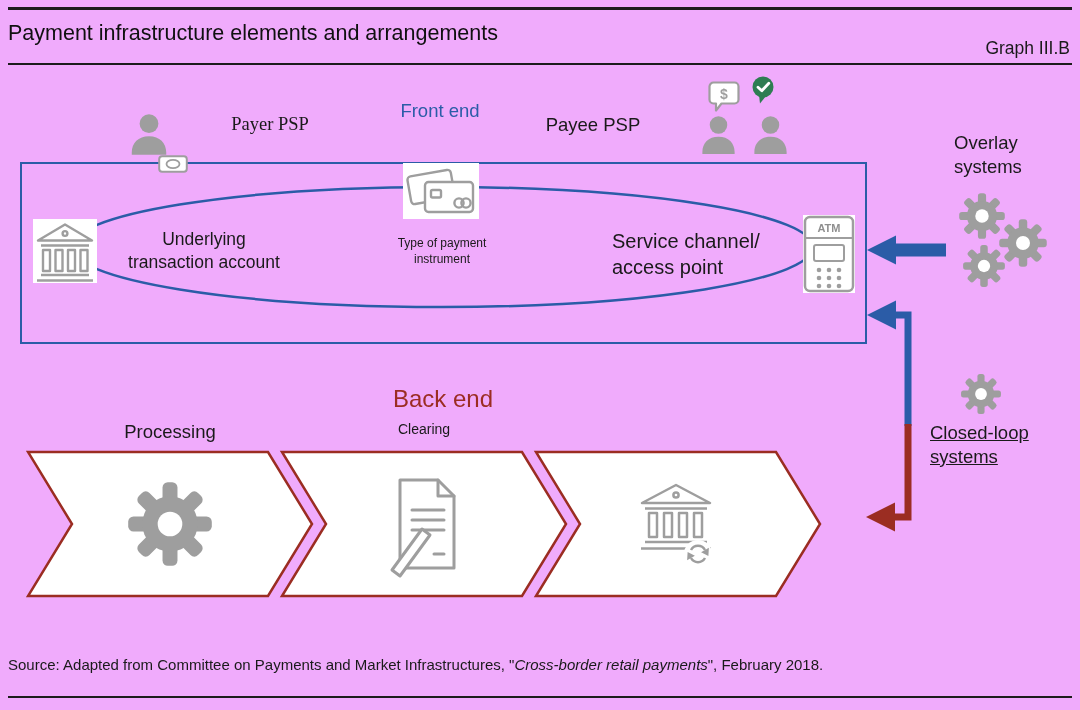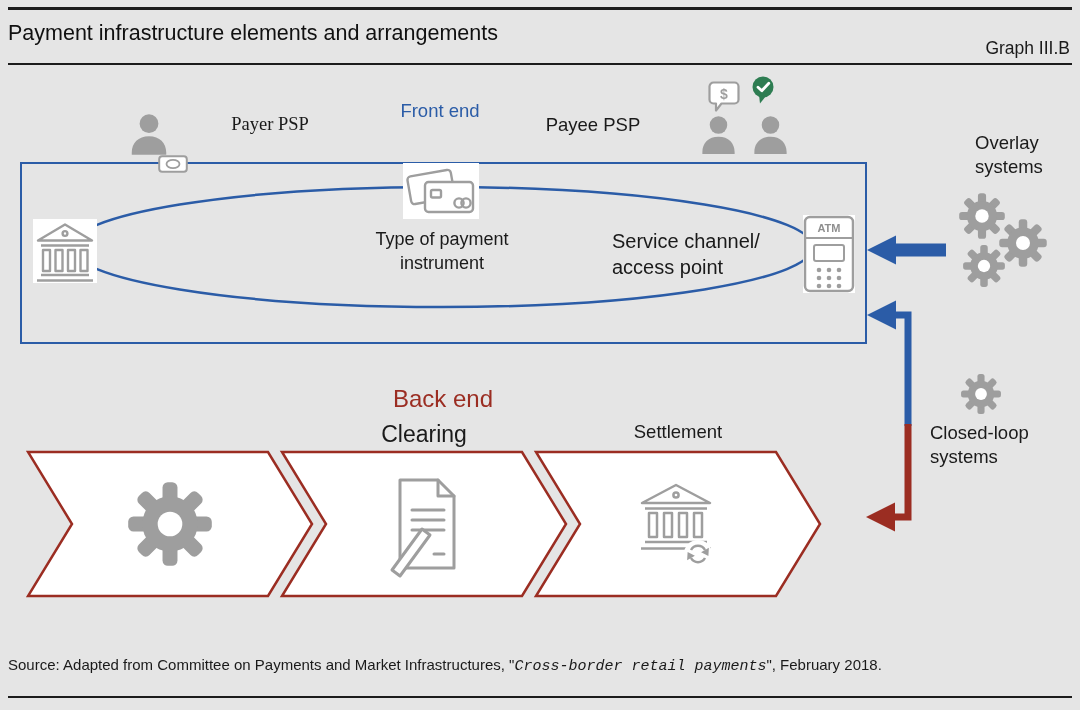--- a/index.html
+++ b/index.html
@@ -1,21 +1,21 @@
 <!DOCTYPE html>
 <html><head>
 <meta charset="utf-8">
 <style>
   html,body{margin:0;padding:0;background:#fff;}
   body{font-family:"Liberation Sans","DejaVu Sans",sans-serif;color:#1a1a1a;}
-  .canvas{position:relative;width:1080px;height:710px;background:#e5e5e5;overflow:hidden;}
+  .canvas{position:relative;width:1080px;height:710px;background:#f0abfc;overflow:hidden;}
   .canvas > *{position:absolute;}
   .rule{background:#1c1c1c;}
   .lbl{white-space:pre-line;}
-  .it{font-style:italic;font-family:Liberation Mono, monospace;}
+  .it{font-style:italic;}
 
   [data-name="svg-defs"]{width:0;height:0;overflow:hidden;}
   [data-name="top-rule"]{left:8px;top:7px;width:1064px;height:2.5px;}
   [data-name="figure-title"]{left:8px;top:21px;font-size:21.5px;color:#101010;}
   [data-name="graph-number"]{right:10px;top:38px;font-size:17.5px;}
   [data-name="header-rule"]{left:8px;top:63px;width:1064px;height:1.6px;}
 
   [data-name="payer-person-icon"]{left:126px;top:111px;width:46px;height:48px;}
   [data-name="card-badge-icon"]{left:158px;top:155px;width:30px;height:18px;z-index:3;}
   [data-name="payer-psp-label"]{left:200px;top:114px;width:140px;text-align:center;font-size:18.5px;font-family:Liberation Serif, serif;}
@@ -24,34 +24,34 @@
   [data-name="payee-person-icon-1"]{left:697px;top:113px;width:43px;height:45px;}
   [data-name="payee-person-icon-2"]{left:749px;top:113px;width:43px;height:45px;}
   [data-name="dollar-bubble-icon"]{left:708px;top:81px;width:32px;height:32px;}
   [data-name="check-bubble-icon"]{left:748px;top:75px;width:30px;height:31px;}
 
   [data-name="front-end-box"]{left:20px;top:162px;width:843px;height:178px;border:2px solid #2B5CA7;}
   [data-name="front-end-ellipse"]{left:68px;top:184px;width:748px;height:126px;}
   [data-name="underlying-bank-icon"]{left:33px;top:219px;width:64px;height:64px;background:#fff;z-index:2;}
   [data-name="underlying-account-label"]{left:104px;top:228px;width:200px;text-align:center;font-size:17.5px;line-height:1.32;z-index:2;}
   [data-name="credit-cards-icon"]{left:403px;top:163px;width:76px;height:56px;background:#fff;z-index:2;}
-  [data-name="payment-instrument-label"]{left:342px;top:228px;width:200px;text-align:center;font-size:18px;line-height:1.32;z-index:2;}
+  [data-name="payment-instrument-label"]{left:342px;top:236px;width:200px;text-align:center;font-size:12px;line-height:1.32;z-index:2;}
   [data-name="service-channel-label"]{left:612px;top:228px;width:200px;text-align:left;font-size:20px;line-height:1.32;z-index:2;}
   [data-name="atm-terminal-icon"]{left:803px;top:215px;width:52px;height:78px;background:#fff;z-index:2;}
 
-  [data-name="overlay-systems-label"]{left:975px;top:131px;width:100px;font-size:18.5px;line-height:1.3;}
+  [data-name="overlay-systems-label"]{left:954px;top:131px;width:100px;font-size:18.5px;line-height:1.3;}
   [data-name="overlay-gears-icon"]{left:942px;top:190px;width:110px;height:102px;}
   [data-name="closed-loop-gear-icon"]{left:960px;top:373px;width:42px;height:42px;}
-  [data-name="closed-loop-systems-label"]{left:930px;top:421px;width:112px;font-size:18.5px;line-height:1.3;}
+  [data-name="closed-loop-systems-label"]{left:930px;top:421px;width:112px;font-size:18.5px;line-height:1.3;text-decoration:underline;}
 
   [data-name="connector-arrows"]{left:0;top:0;width:1080px;height:710px;pointer-events:none;z-index:4;}
 
   [data-name="back-end-label"]{left:390px;top:385px;width:106px;text-align:center;font-size:24px;color:#9B2D22;}
   [data-name="processing-label"]{left:90px;top:421px;width:160px;text-align:center;font-size:18.5px;}
-  [data-name="clearing-label"]{left:344px;top:421px;width:160px;text-align:center;font-size:23px;}
+  [data-name="clearing-label"]{left:344px;top:421px;width:160px;text-align:center;font-size:14px;}
   [data-name="settlement-label"]{left:598px;top:421px;width:160px;text-align:center;font-size:18.5px;}
   [data-name="back-end-chevrons"]{left:26px;top:450px;width:820px;height:148px;}
 
   [data-name="psp-footnote"]{left:8px;top:620px;font-size:15px;}
   [data-name="source-footnote"]{left:8px;top:656px;font-size:15px;}
   [data-name="bottom-rule"]{left:8px;top:696px;width:1064px;height:1.6px;}
 </style>
 </head>
 <body>
 
@@ -120,20 +120,22 @@
       <circle cx="32" cy="14.5" r="2.4"></circle>
       <line x1="8" y1="26.5" x2="56" y2="26.5"></line>
       <rect x="10" y="31" width="7" height="21"></rect>
       <rect x="22.5" y="31" width="7" height="21"></rect>
       <rect x="35" y="31" width="7" height="21"></rect>
       <rect x="47.5" y="31" width="7" height="21"></rect>
       <line x1="8" y1="56" x2="56" y2="56"></line>
       <line x1="4" y1="61.5" x2="60" y2="61.5"></line>
     </g>
   </svg>
+  <div class="lbl" data-name="underlying-account-label">Underlying
+transaction account</div>
 
   <svg data-name="credit-cards-icon" viewBox="0 0 76 56">
     <g stroke="#9E9E9E" stroke-width="2.4" fill="#fff">
       <g transform="rotate(-10 28 24)">
           <rect x="6" y="10" width="44" height="28" rx="3.5"></rect>
         </g>
       <rect x="22" y="19" width="48" height="30" rx="3.5"></rect>
       <rect x="28" y="27" width="10" height="7.5" rx="1.5" fill="none"></rect>
       <circle cx="56" cy="40" r="4.6" fill="none"></circle>
       <circle cx="63" cy="40" r="4.6" fill="none"></circle>
@@ -183,22 +185,22 @@
       <path d="M896 315 H 908 V 426" stroke="#2B5CA7" stroke-width="7" fill="none"></path>
       <polygon points="867,315 896,300.5 896,329.5" fill="#2B5CA7"></polygon>
     </g>
     <g data-name="back-end-arrow">
       <path d="M908 424 V 517 H 888" stroke="#9B2D22" stroke-width="7" fill="none"></path>
       <polygon points="866,517 895,502.5 895,531.5" fill="#9B2D22"></polygon>
     </g>
   </svg>
 
   <div class="lbl" data-name="back-end-label">Back end</div>
+  <div class="lbl" data-name="processing-label">Processing</div>
   <div class="lbl" data-name="clearing-label">Clearing</div>
-  <div class="lbl" data-name="settlement-label">Settlement</div>
 
   <svg data-name="back-end-chevrons" viewBox="0 0 820 148">
     <g fill="#fff" stroke="#9B2D22" stroke-width="2.5" stroke-linejoin="miter">
       <polygon data-name="processing-chevron" points="2,2 242,2 286,74 242,146 2,146 46,74"></polygon>
       <polygon data-name="clearing-chevron" points="256,2 496,2 540,74 496,146 256,146 300,74"></polygon>
       <polygon data-name="settlement-chevron" points="510,2 750,2 794,74 750,146 510,146 554,74"></polygon>
     </g>
     <use href="#gear" x="100" y="30" width="88" height="88" data-name="processing-gear-icon"></use>
     <g data-name="clearing-document-icon" transform="translate(364,26)" stroke="#9E9E9E" stroke-width="3" fill="none" stroke-linejoin="round" stroke-linecap="round">
       <path d="M10 4 H48 L64 20 V92 H10 Z" fill="#fff"></path>

